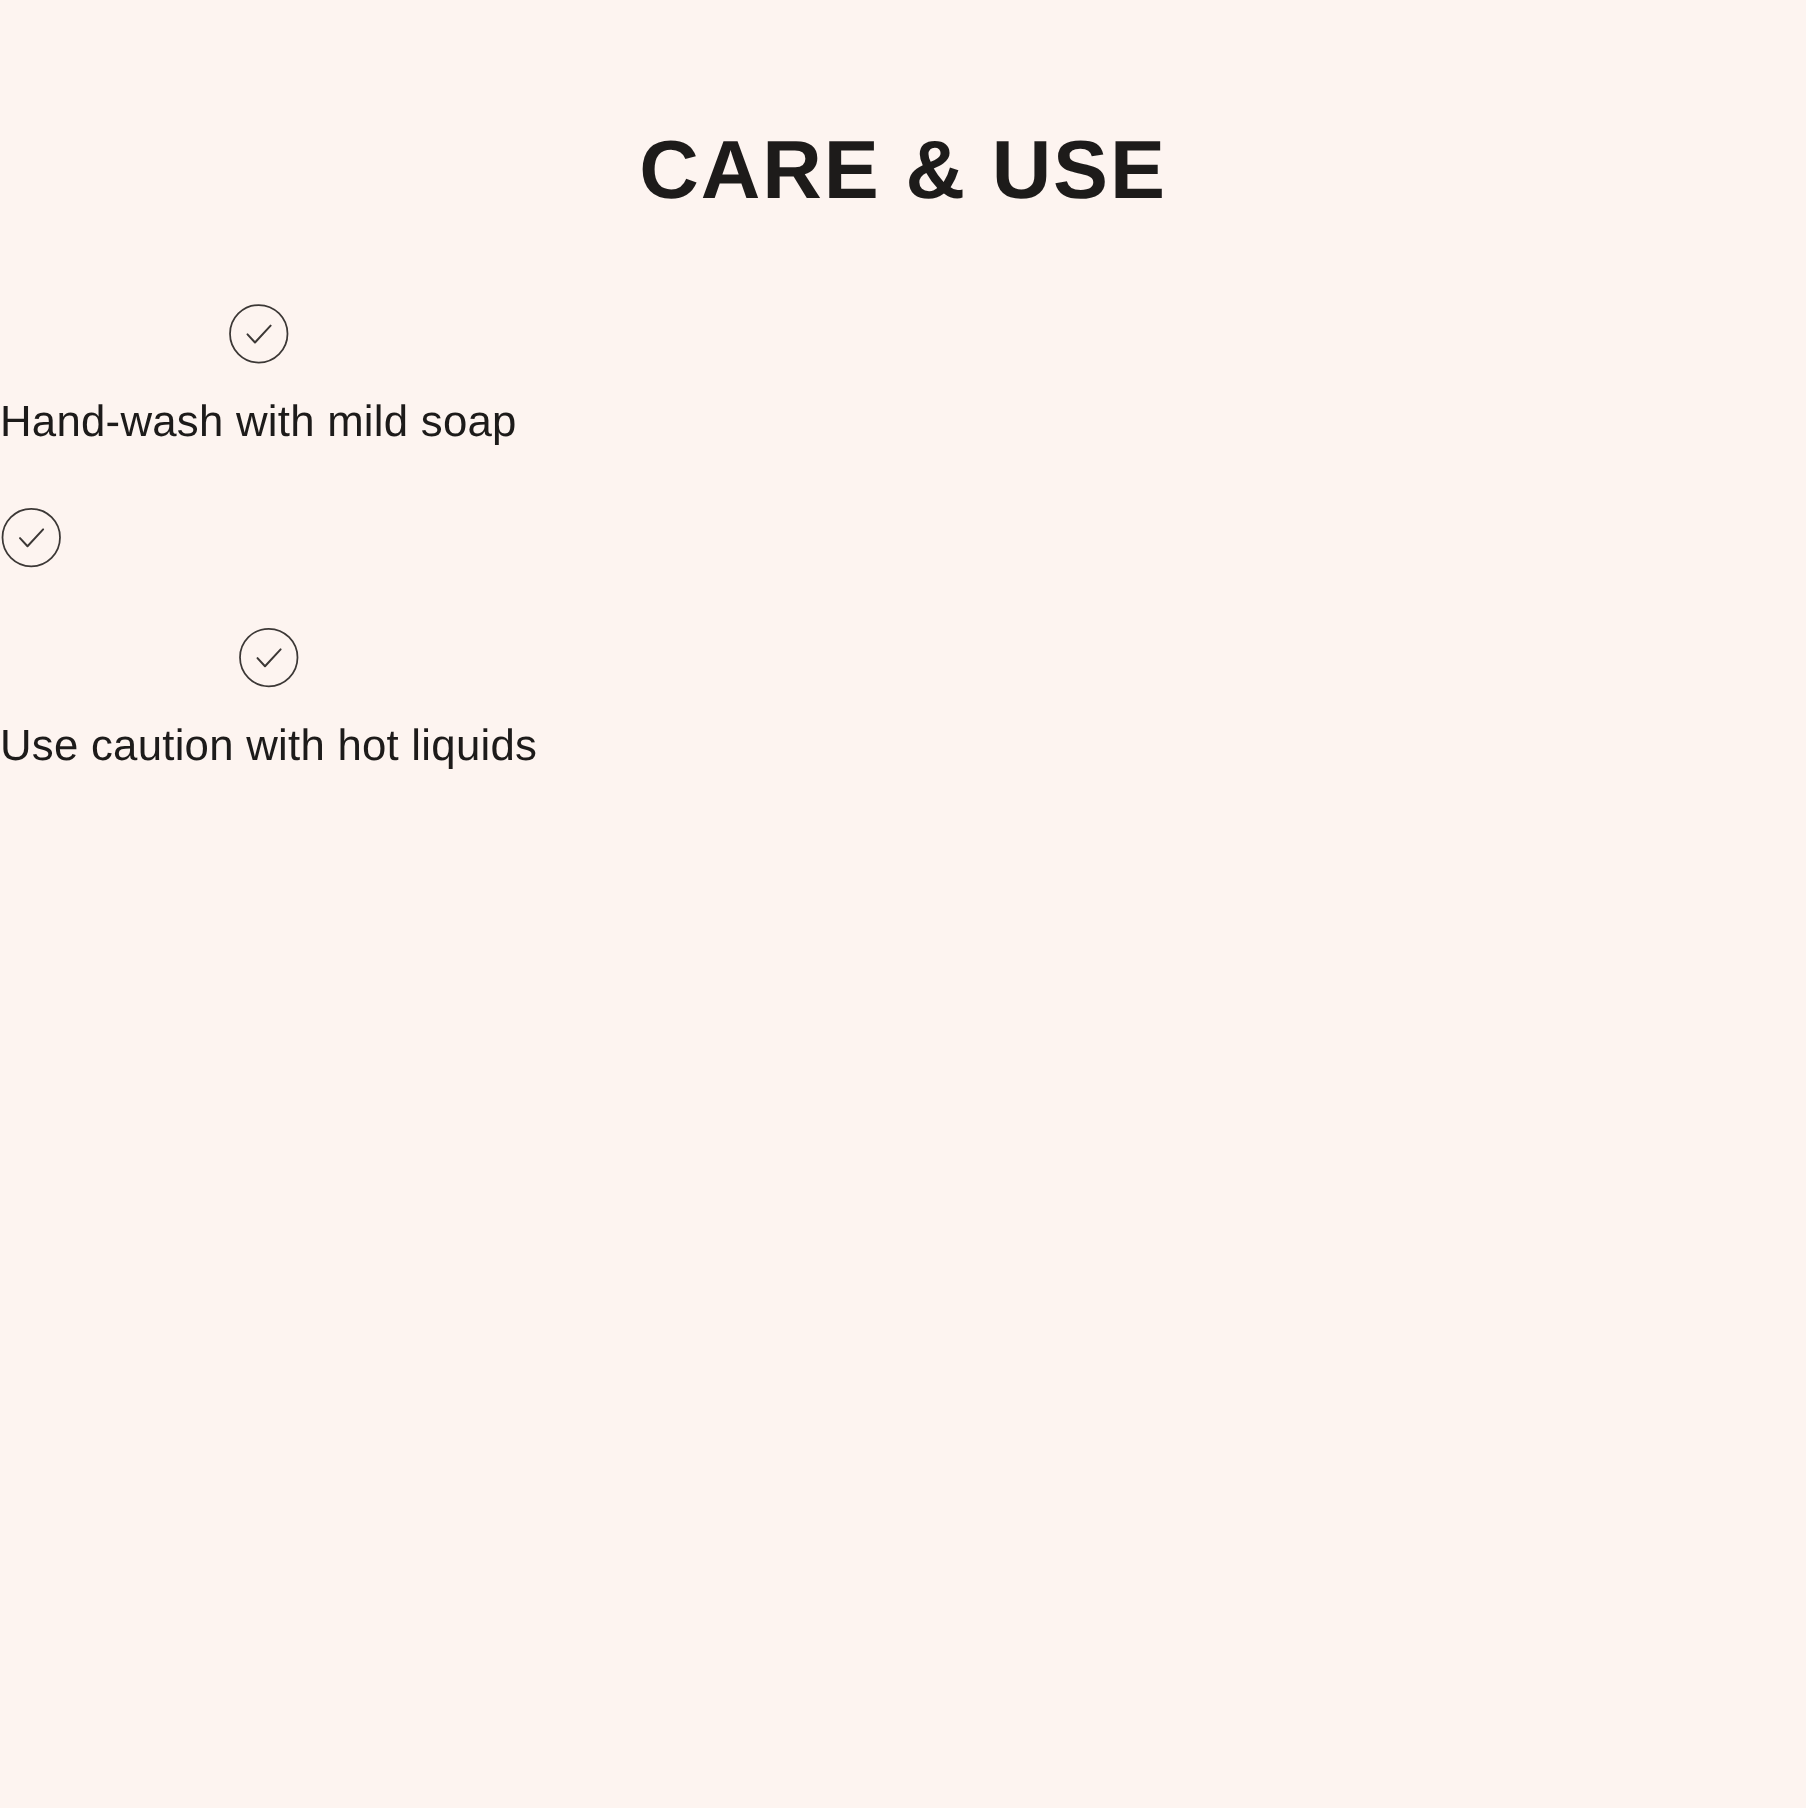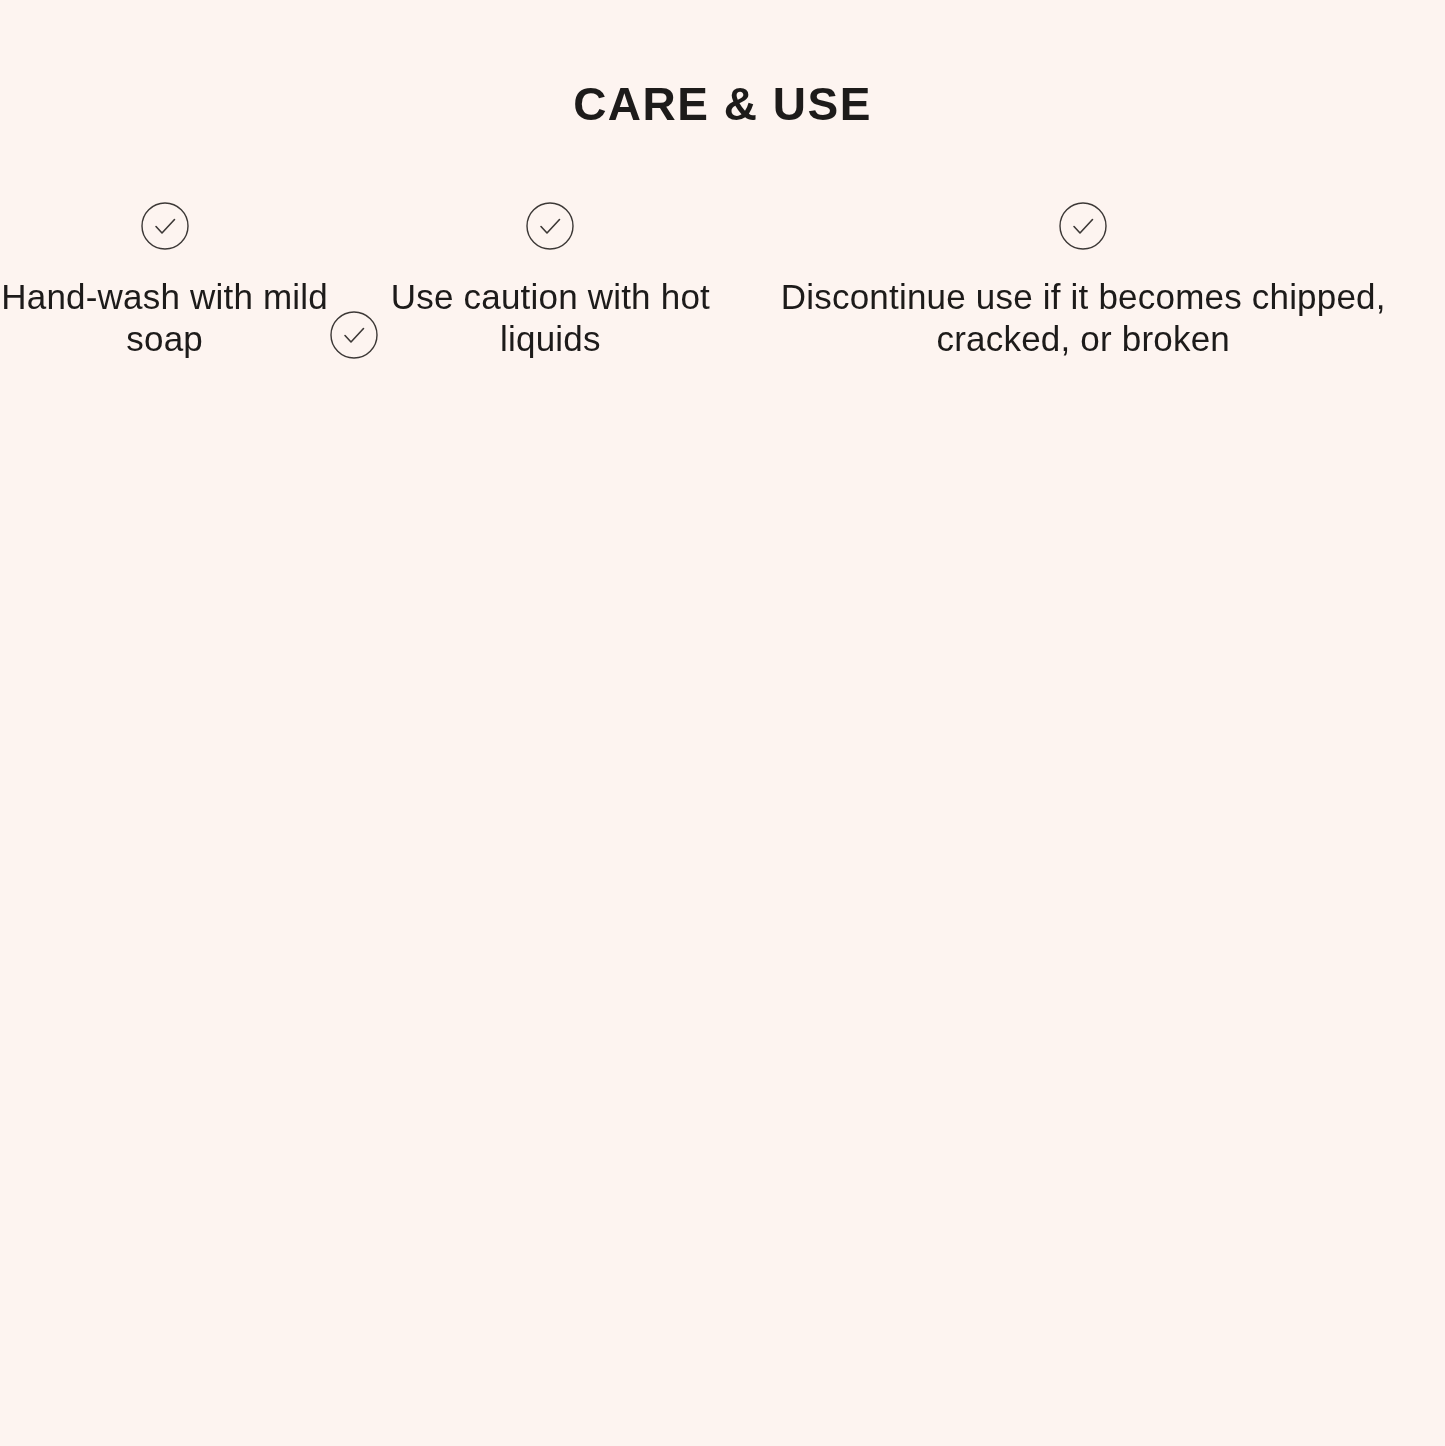--- a/index.html
+++ b/index.html
@@ -16,34 +16,34 @@
   }
   .page {
     width: 1445px;
     height: 1446px;
     box-sizing: border-box;
     display: flex;
     flex-direction: column;
     align-items: center;
   }
   .title {
-    margin-top: 81px;
-    font-size: 46px;
+    margin-top: 102px;
+    font-size: 66px;
     font-weight: bold;
     letter-spacing: 1.5px;
     color: #1d1b1a;
     line-height: 1;
     text-align: center;
   }
   .list {
     margin-top: 74px;
     width: 100%;
     display: flex;
-    flex-direction: row;
-    align-items: flex-end;
+    flex-direction: column;
+    align-items: flex-start;
   }
   .item {
     display: flex;
     flex-direction: column;
     align-items: center;
     margin-bottom: 46px;
   }
   .icon {
     width: 50px;
     height: 50px;
@@ -94,24 +94,15 @@
     <div class="item">
       <span class="icon">
         <svg width="50" height="50" viewBox="0 0 50 50">
           <circle cx="25" cy="25" r="23" fill="none" stroke="#3c3836" stroke-width="1.4"></circle>
           <polyline points="16,25.5 22,32 34.5,18.5" fill="none" stroke="#3c3836" stroke-width="1.6" stroke-linecap="round" stroke-linejoin="round"></polyline>
         </svg>
       </span>
       <div class="item-label">Use caution with hot liquids</div>
     </div>
 
-    <div class="item">
-      <span class="icon">
-        <svg width="50" height="50" viewBox="0 0 50 50">
-          <circle cx="25" cy="25" r="23" fill="none" stroke="#3c3836" stroke-width="1.4"></circle>
-          <polyline points="16,25.5 22,32 34.5,18.5" fill="none" stroke="#3c3836" stroke-width="1.6" stroke-linecap="round" stroke-linejoin="round"></polyline>
-        </svg>
-      </span>
-      <div class="item-label">Discontinue use if it becomes chipped, cracked, or broken</div>
-    </div>
 
   </div>
 </div>
 
 </body></html>

